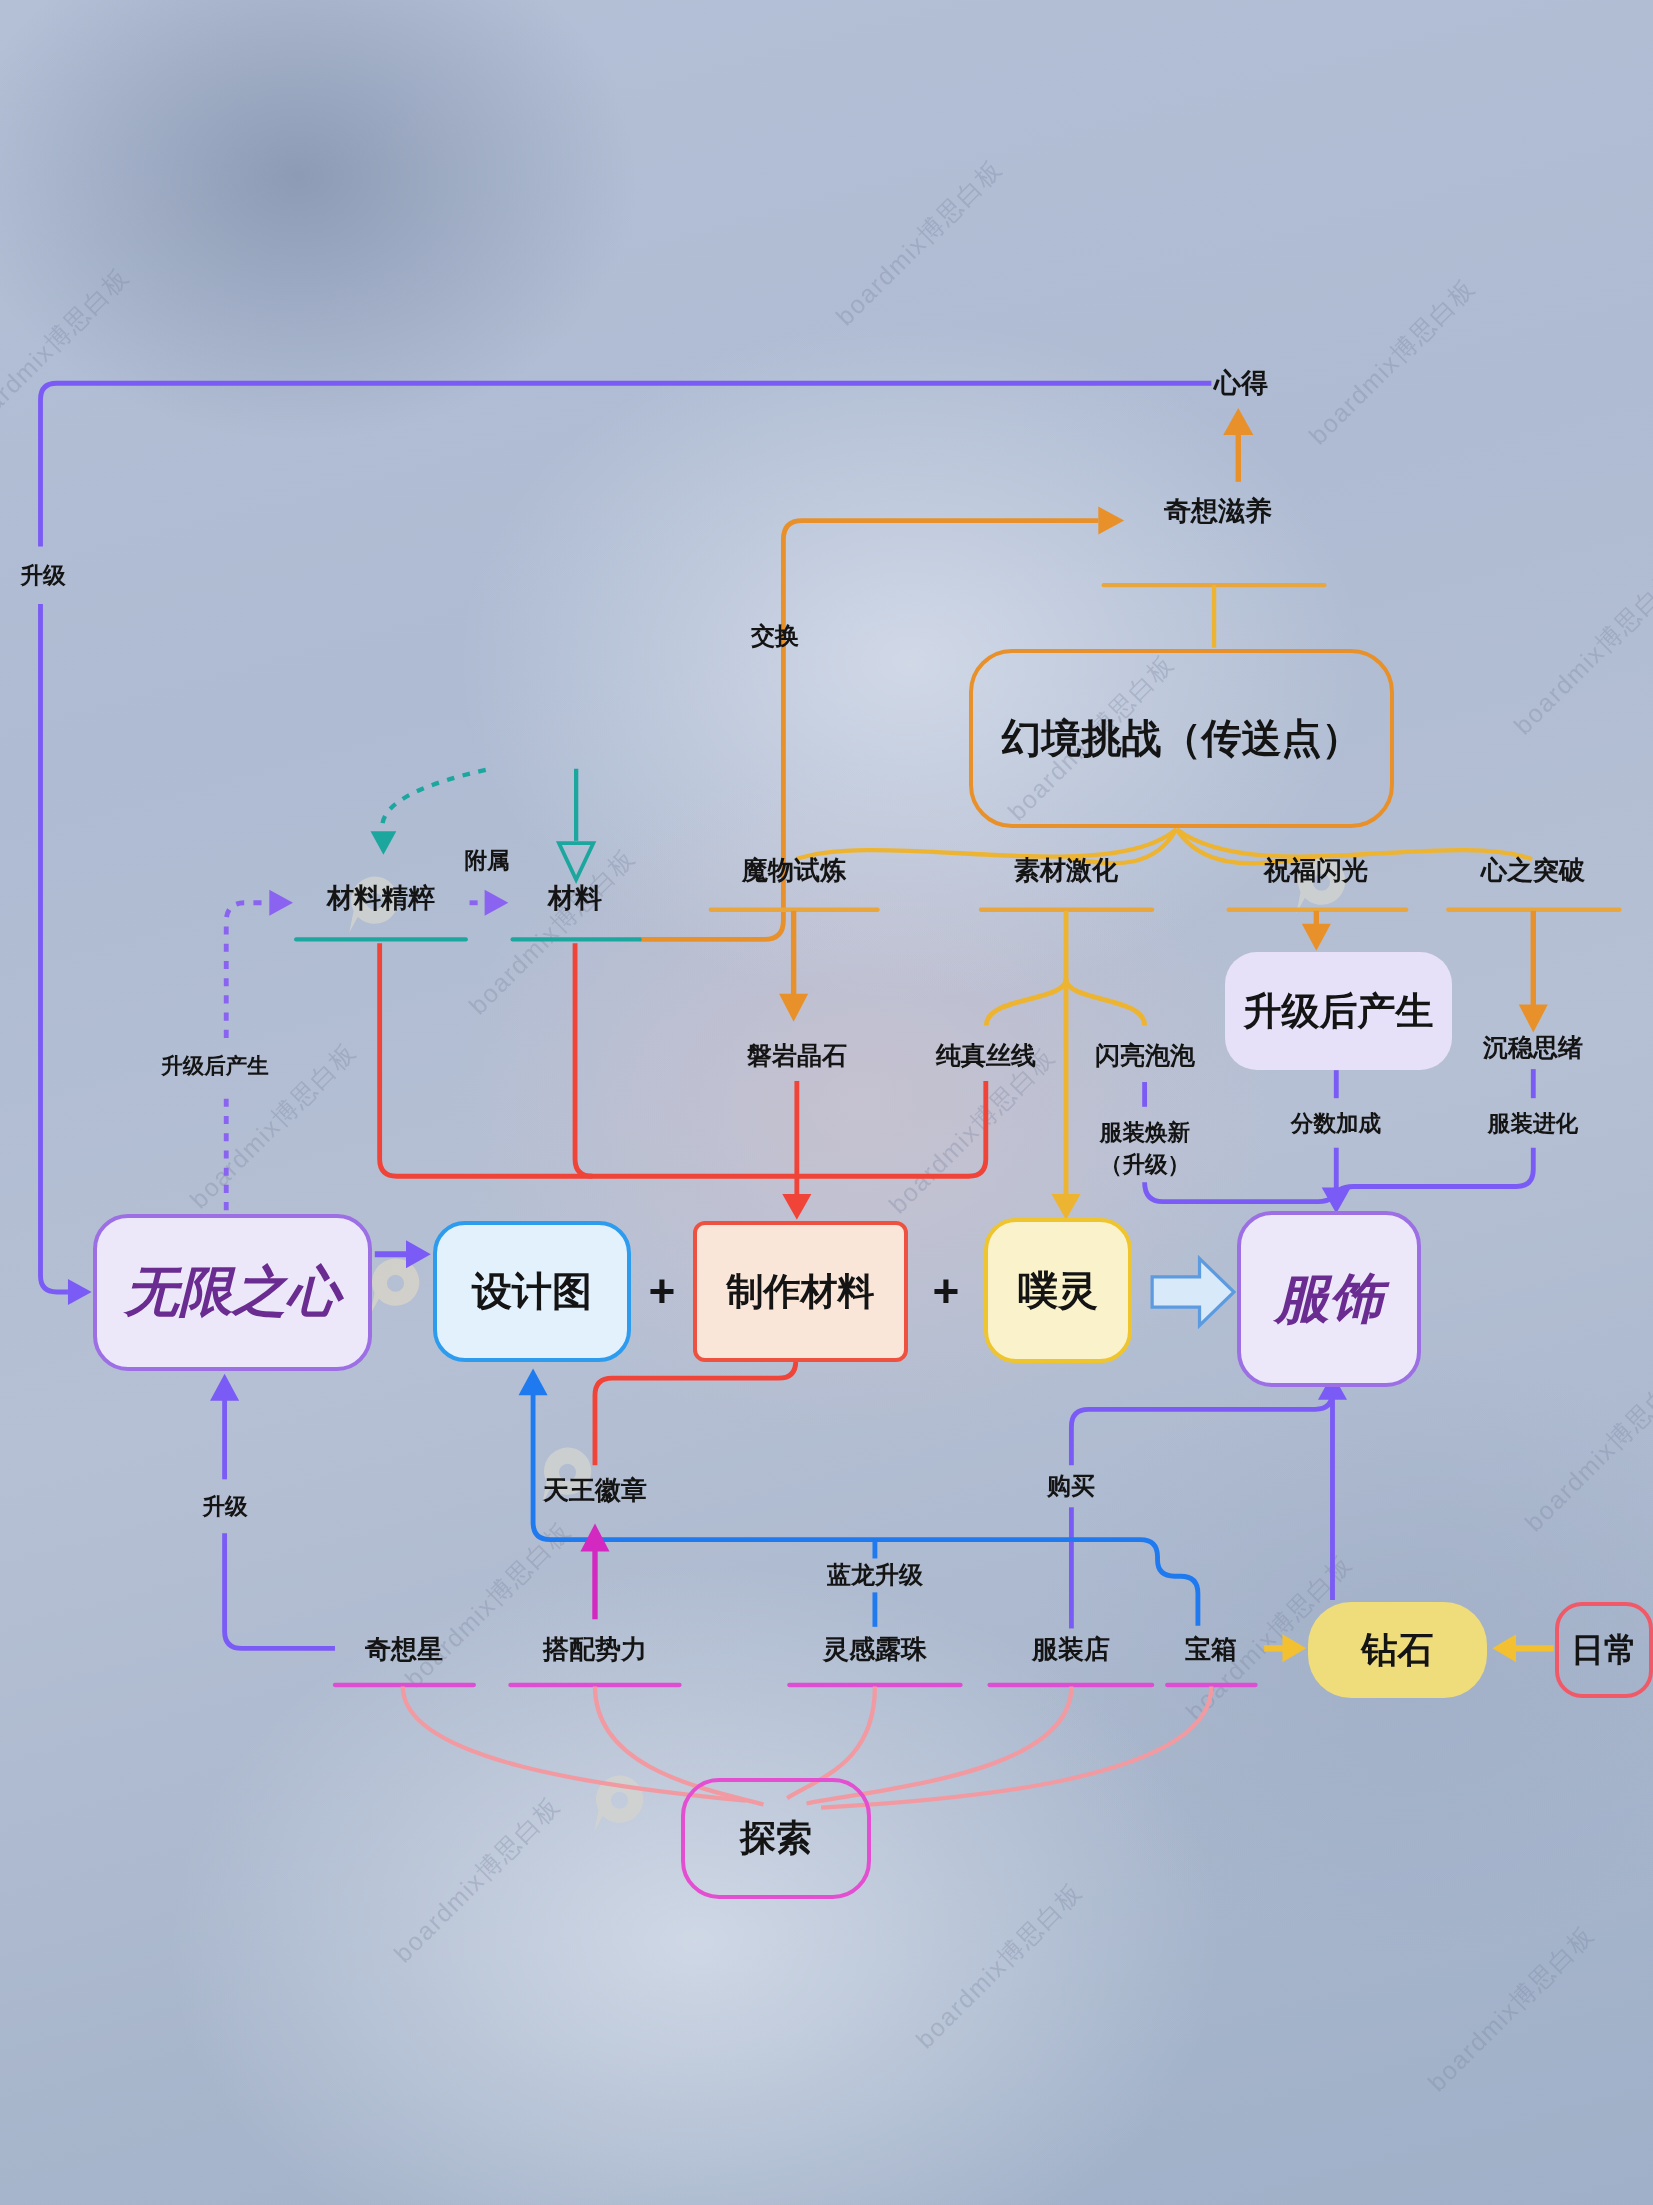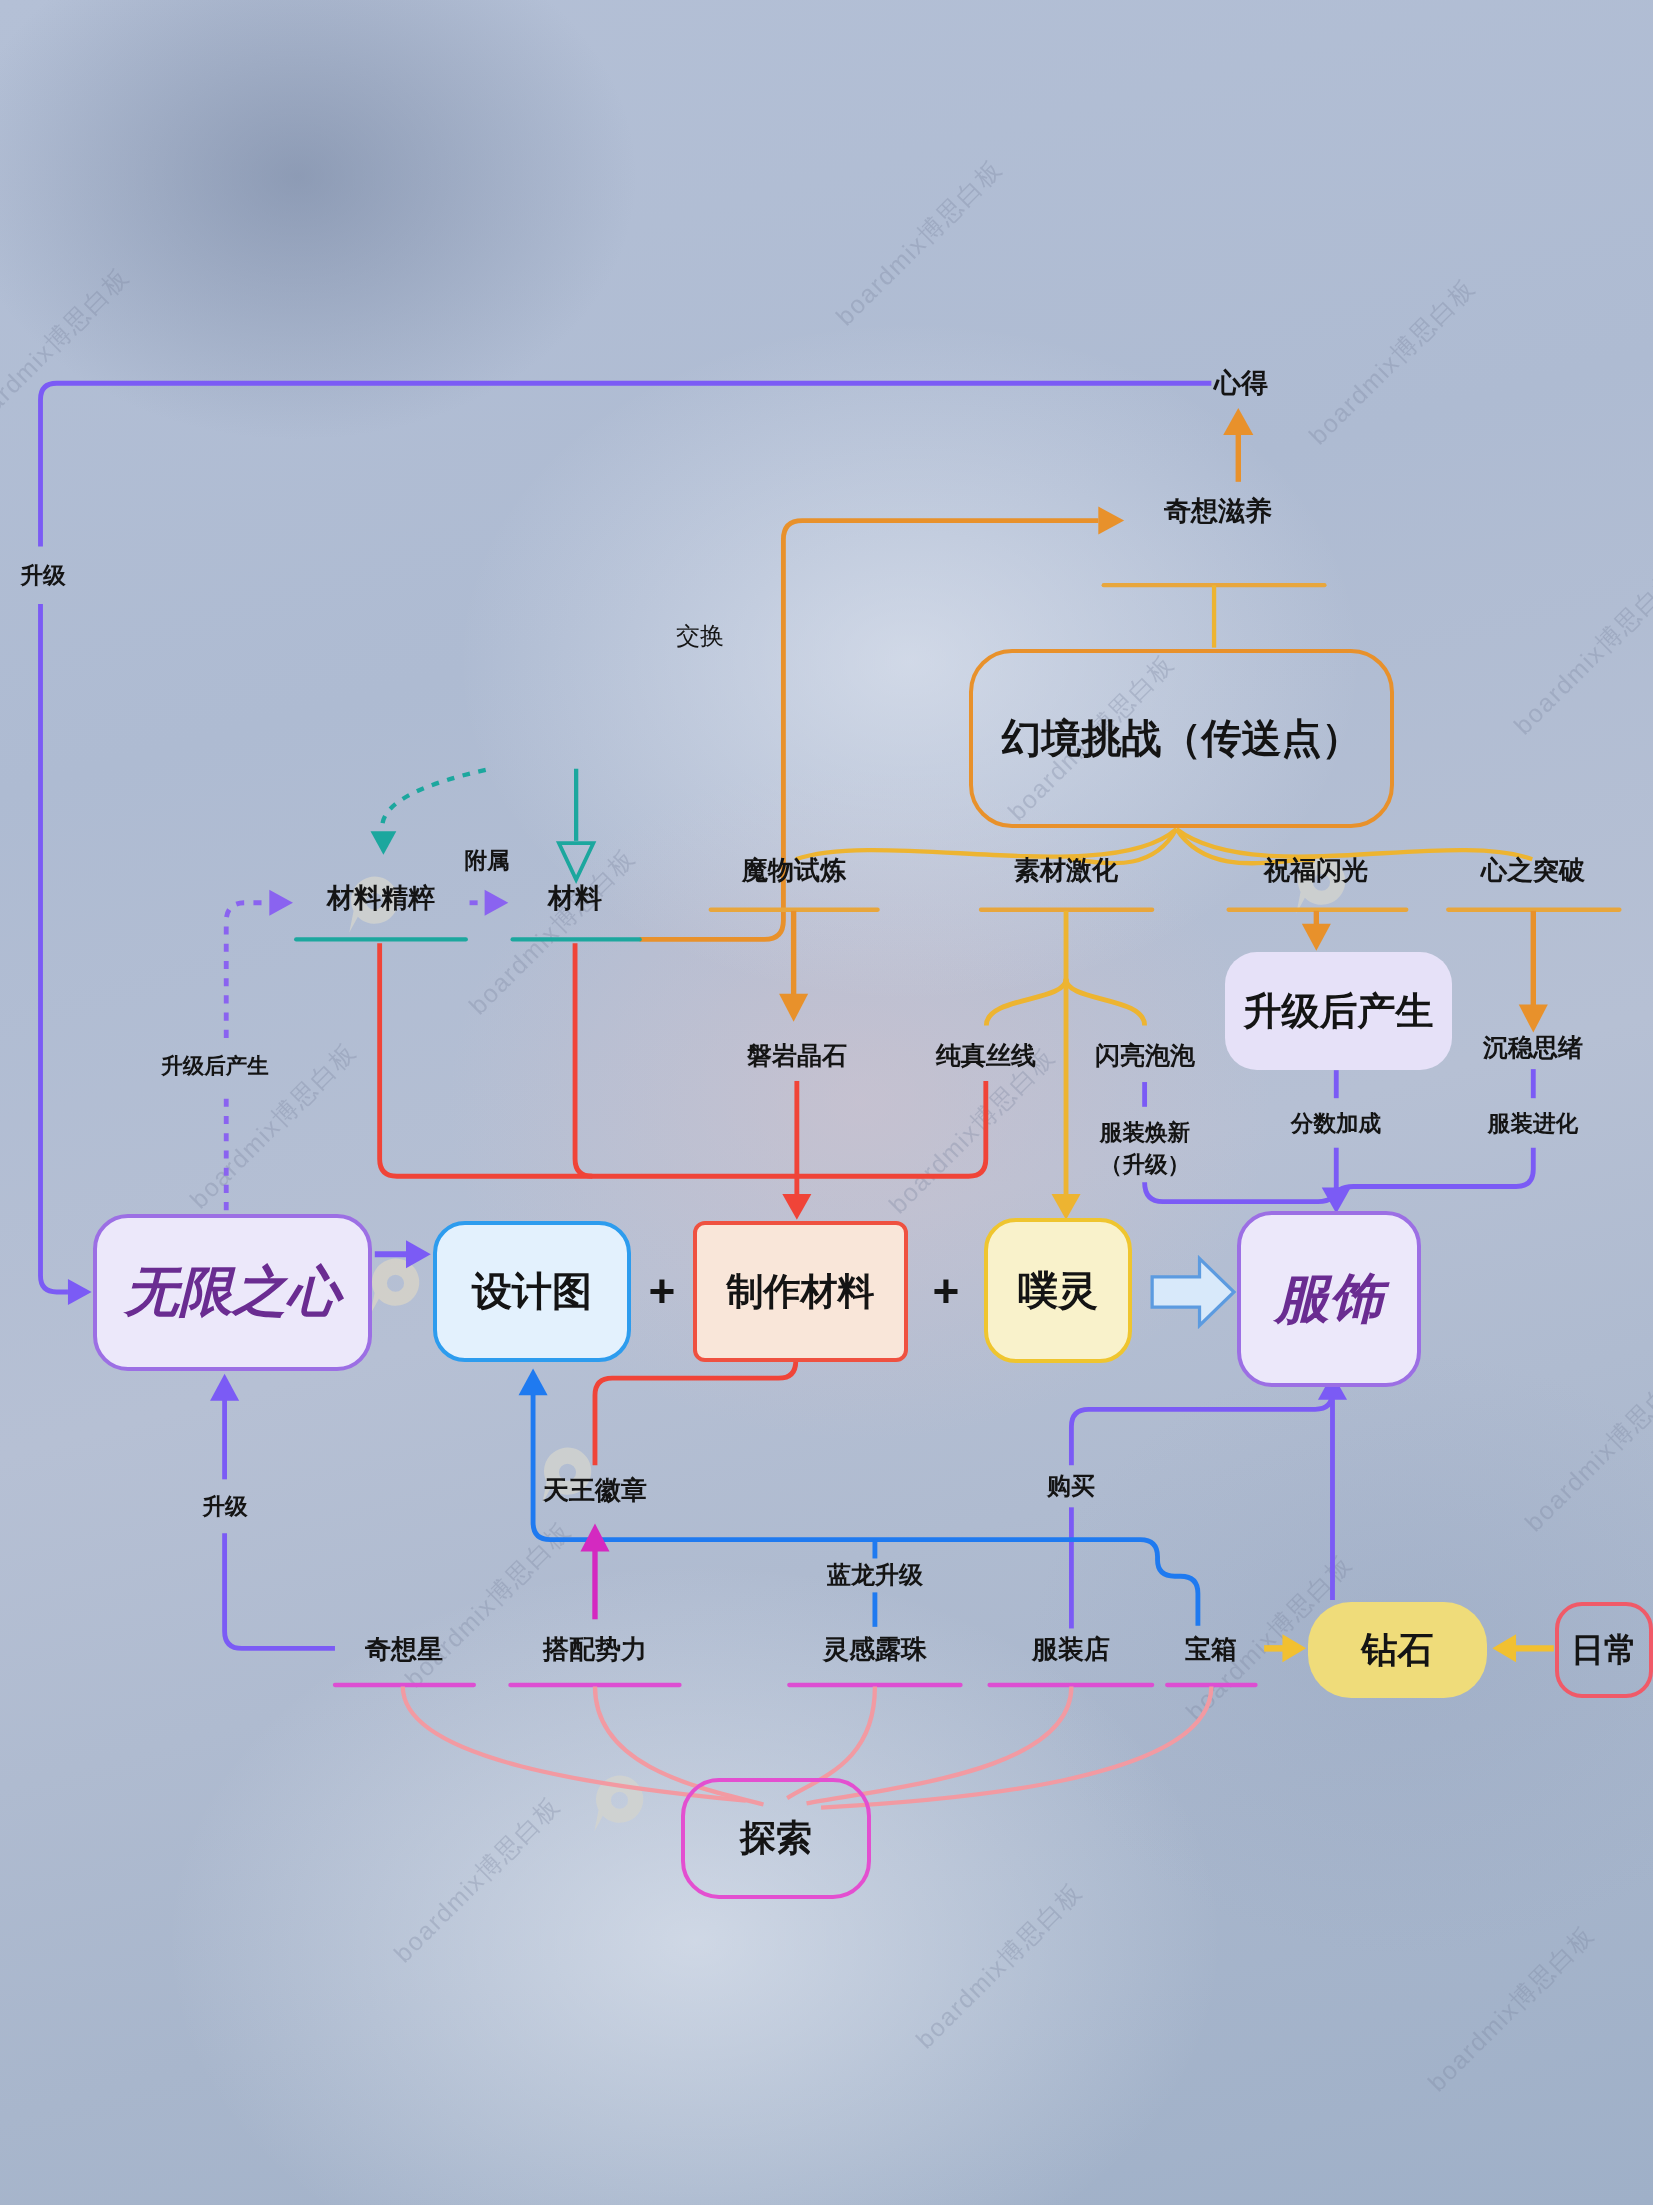--- a/index.html
+++ b/index.html
@@ -252,21 +252,21 @@
   <div class="node italic" style="left:1237px;top:1211px;width:184px;height:176px;border:4.8px solid #9c6fe4;background:#ece8fa;border-radius:35px;font-size:54px;color:#6a2c91">服饰</div>
 
   <div class="node" style="left:1308px;top:1602px;width:179px;height:96px;background:#efdc7a;border-radius:43px;font-size:36px">钻石</div>
 
   <div class="node" style="left:1555px;top:1602px;width:98px;height:96px;border:4.3px solid #f05a68;border-radius:27px;font-size:33px">日常</div>
 
   <div class="node" style="left:681px;top:1778px;width:190px;height:121px;border:4.3px solid #e34fd0;border-radius:38px;font-size:36px">探索</div>
 
   <div class="lbl" style="left:1241px;top:383px;font-size:27px">心得</div>
   <div class="lbl" style="left:1218px;top:511px;font-size:27px">奇想滋养</div>
-  <div class="lbl" style="left:700px;top:636px;font-size:24px;font-weight:400">交换</div>
+  <div class="lbl" style="left:775px;top:636px;font-size:24px;font-weight:700">交换</div>
   <div class="lbl" style="left:487px;top:860px;font-size:22.6px;font-weight:600">附属</div>
   <div class="lbl" style="left:381px;top:898px;font-size:27px">材料精粹</div>
   <div class="lbl" style="left:575px;top:898px;font-size:27px">材料</div>
   <div class="lbl" style="left:43px;top:575px;font-size:22.6px;font-weight:600">升级</div>
   <div class="lbl" style="left:215px;top:1065px;font-size:21.5px;font-weight:600">升级后产生</div>
 
   <div class="lbl" style="left:794px;top:870px;font-size:26px">魔物试炼</div>
   <div class="lbl" style="left:1066px;top:870px;font-size:26px">素材激化</div>
   <div class="lbl" style="left:1316px;top:870px;font-size:26px">祝福闪光</div>
   <div class="lbl" style="left:1533px;top:870px;font-size:26px">心之突破</div>

